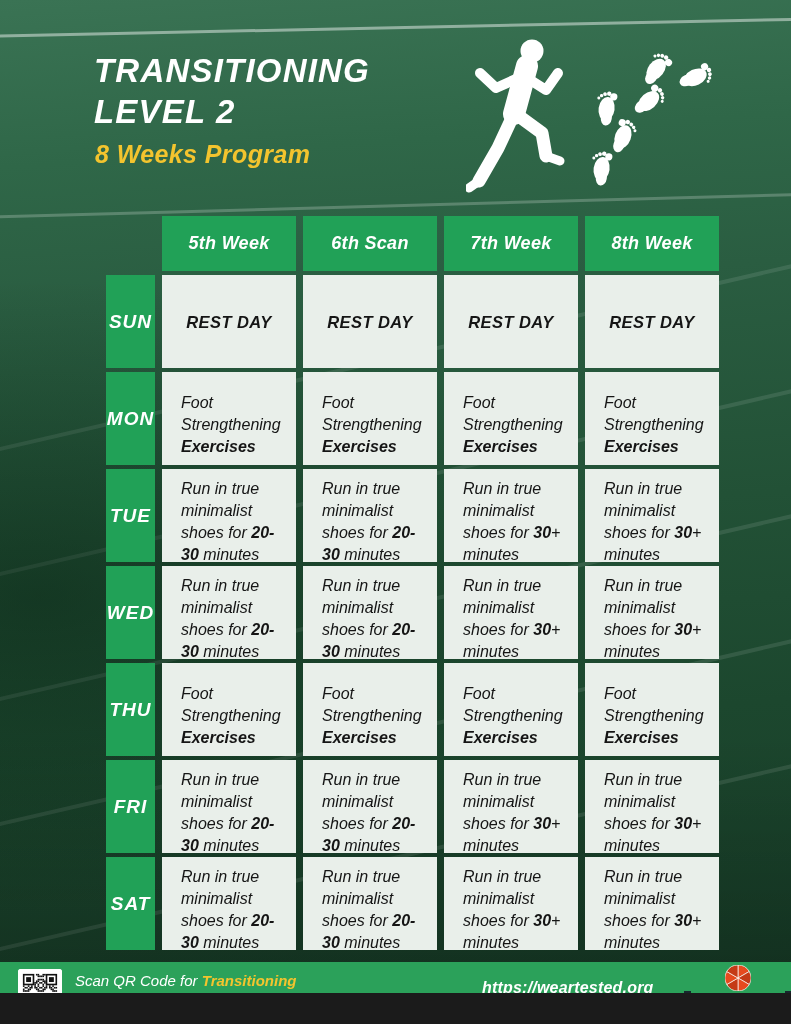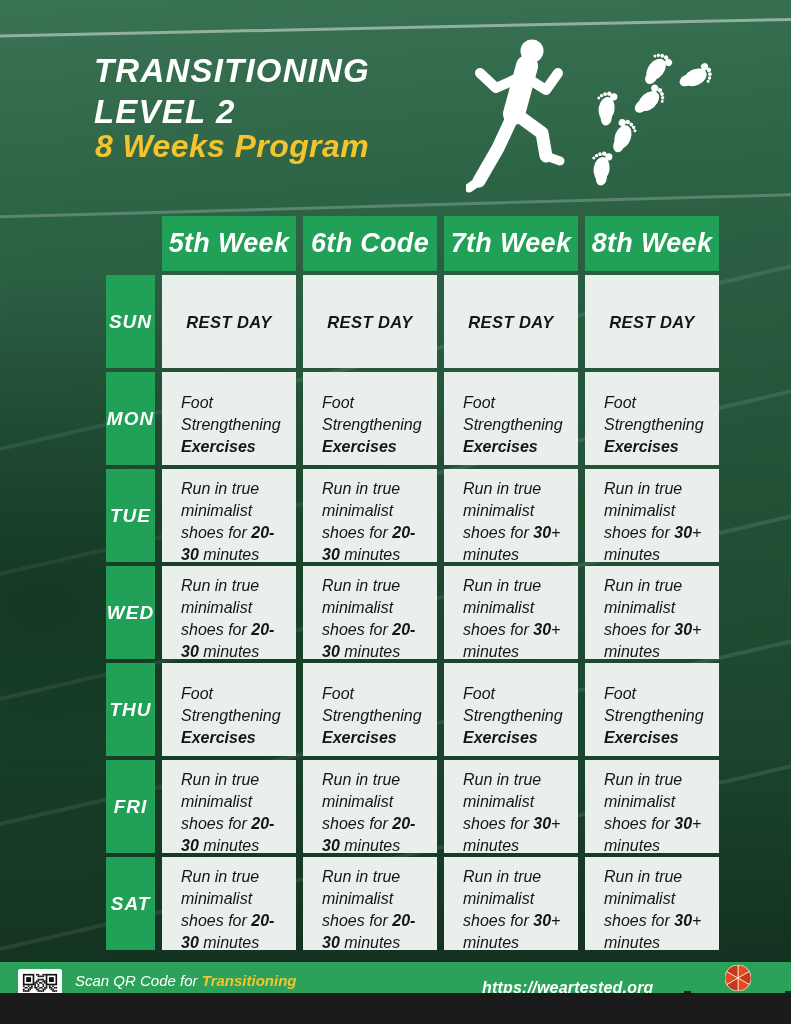--- a/index.html
+++ b/index.html
@@ -11,32 +11,32 @@
   }
   .bg{position:absolute;inset:0;overflow:hidden;}
   .lane{position:absolute;left:-80px;width:1000px;height:4px;background:rgba(255,255,255,0.10);transform:rotate(-13deg);}
   .fieldline{position:absolute;left:-10px;top:26px;width:830px;height:3px;background:rgba(255,255,255,0.45);transform:rotate(-1.2deg);}
   .fieldline2{position:absolute;left:-10px;top:204px;width:830px;height:3px;background:rgba(255,255,255,0.22);transform:rotate(-1.6deg);}
   .vignette{position:absolute;inset:0;background:
     radial-gradient(120% 55% at 5% 60%,rgba(2,22,10,0.40),transparent 58%),
     linear-gradient(0deg,rgba(0,0,0,0.22),transparent 26%);}
   
   .title{position:absolute;left:94px;top:50px;color:#ffffff;font-weight:700;font-size:33px;line-height:41px;letter-spacing:1.2px;}
-  .subtitle{position:absolute;left:95px;top:128px;color:#f3c42e;font-weight:700;font-size:32px;letter-spacing:0.4px;}
+  .subtitle{position:absolute;left:95px;top:140px;color:#f3c42e;font-weight:700;font-size:25px;letter-spacing:0.4px;}
   .runner{position:absolute;left:466px;top:36px;}
   .footprints{position:absolute;left:572px;top:34px;}
   
   .schedule{
     position:absolute;left:75px;top:216px;
     display:grid;grid-template-columns:80px repeat(4,134px);
     grid-template-rows:55px repeat(7,93px);gap:4px 7px;
   }
   .cell{display:flex;align-items:center;justify-content:center;}
   .corner{background:transparent;}
-  .head{background:#21a157;color:#fff;font-weight:700;font-size:27px;letter-spacing:0.3px;}
+  .head{background:#21a157;color:#fff;font-weight:700;font-size:18px;letter-spacing:0.3px;}
   .day{background:#21a157;color:#fff;font-weight:700;font-size:19px;letter-spacing:1px;margin-left:31px;}
   .content{background:#e9efea;color:#151515;font-size:16px;line-height:22px;
     justify-content:flex-start;text-align:left;padding:20px 6px 8px 19px;}
   .content b{font-weight:700;}
   .content.rest{justify-content:center;text-align:center;padding:8px;font-weight:700;font-size:16.5px;letter-spacing:0.4px;}
   
   .footer{position:absolute;left:0;top:962px;width:791px;height:56px;background:#2ba15a;}
   .qr{position:absolute;left:18px;top:7px;width:44px;height:44px;background:#ffffff;border-radius:3px;}
   .scan{position:absolute;left:75px;top:8px;color:#ffffff;font-size:15px;line-height:21px;font-weight:500;text-align:center;}
   .scan .hl{color:#f3c42e;font-weight:700;}
@@ -101,21 +101,21 @@
     <use href="#fp" transform="translate(52,100) rotate(20)"></use>
     <use href="#fp" transform="translate(35,72) rotate(8) scale(-1,1)"></use>
     <use href="#fp" transform="translate(79,65) rotate(48)"></use>
     <use href="#fp" transform="translate(86,33) rotate(38) scale(-1,1)"></use>
     <use href="#fp" transform="translate(126,42) rotate(64)"></use>
   </svg>
 
   <div class="schedule" id="schedule">
       <div class="cell corner"></div>
       <div class="cell head">5th Week</div>
-      <div class="cell head">6th Code</div>
+      <div class="cell head">6th Scan</div>
       <div class="cell head">7th Week</div>
       <div class="cell head">8th Week</div>
       <div class="cell day">SUN</div>
       <div class="cell content rest">
         <span><b>REST DAY</b></span>
       </div>
       <div class="cell content rest">
         <span><b>REST DAY</b></span>
       </div>
       <div class="cell content rest">

